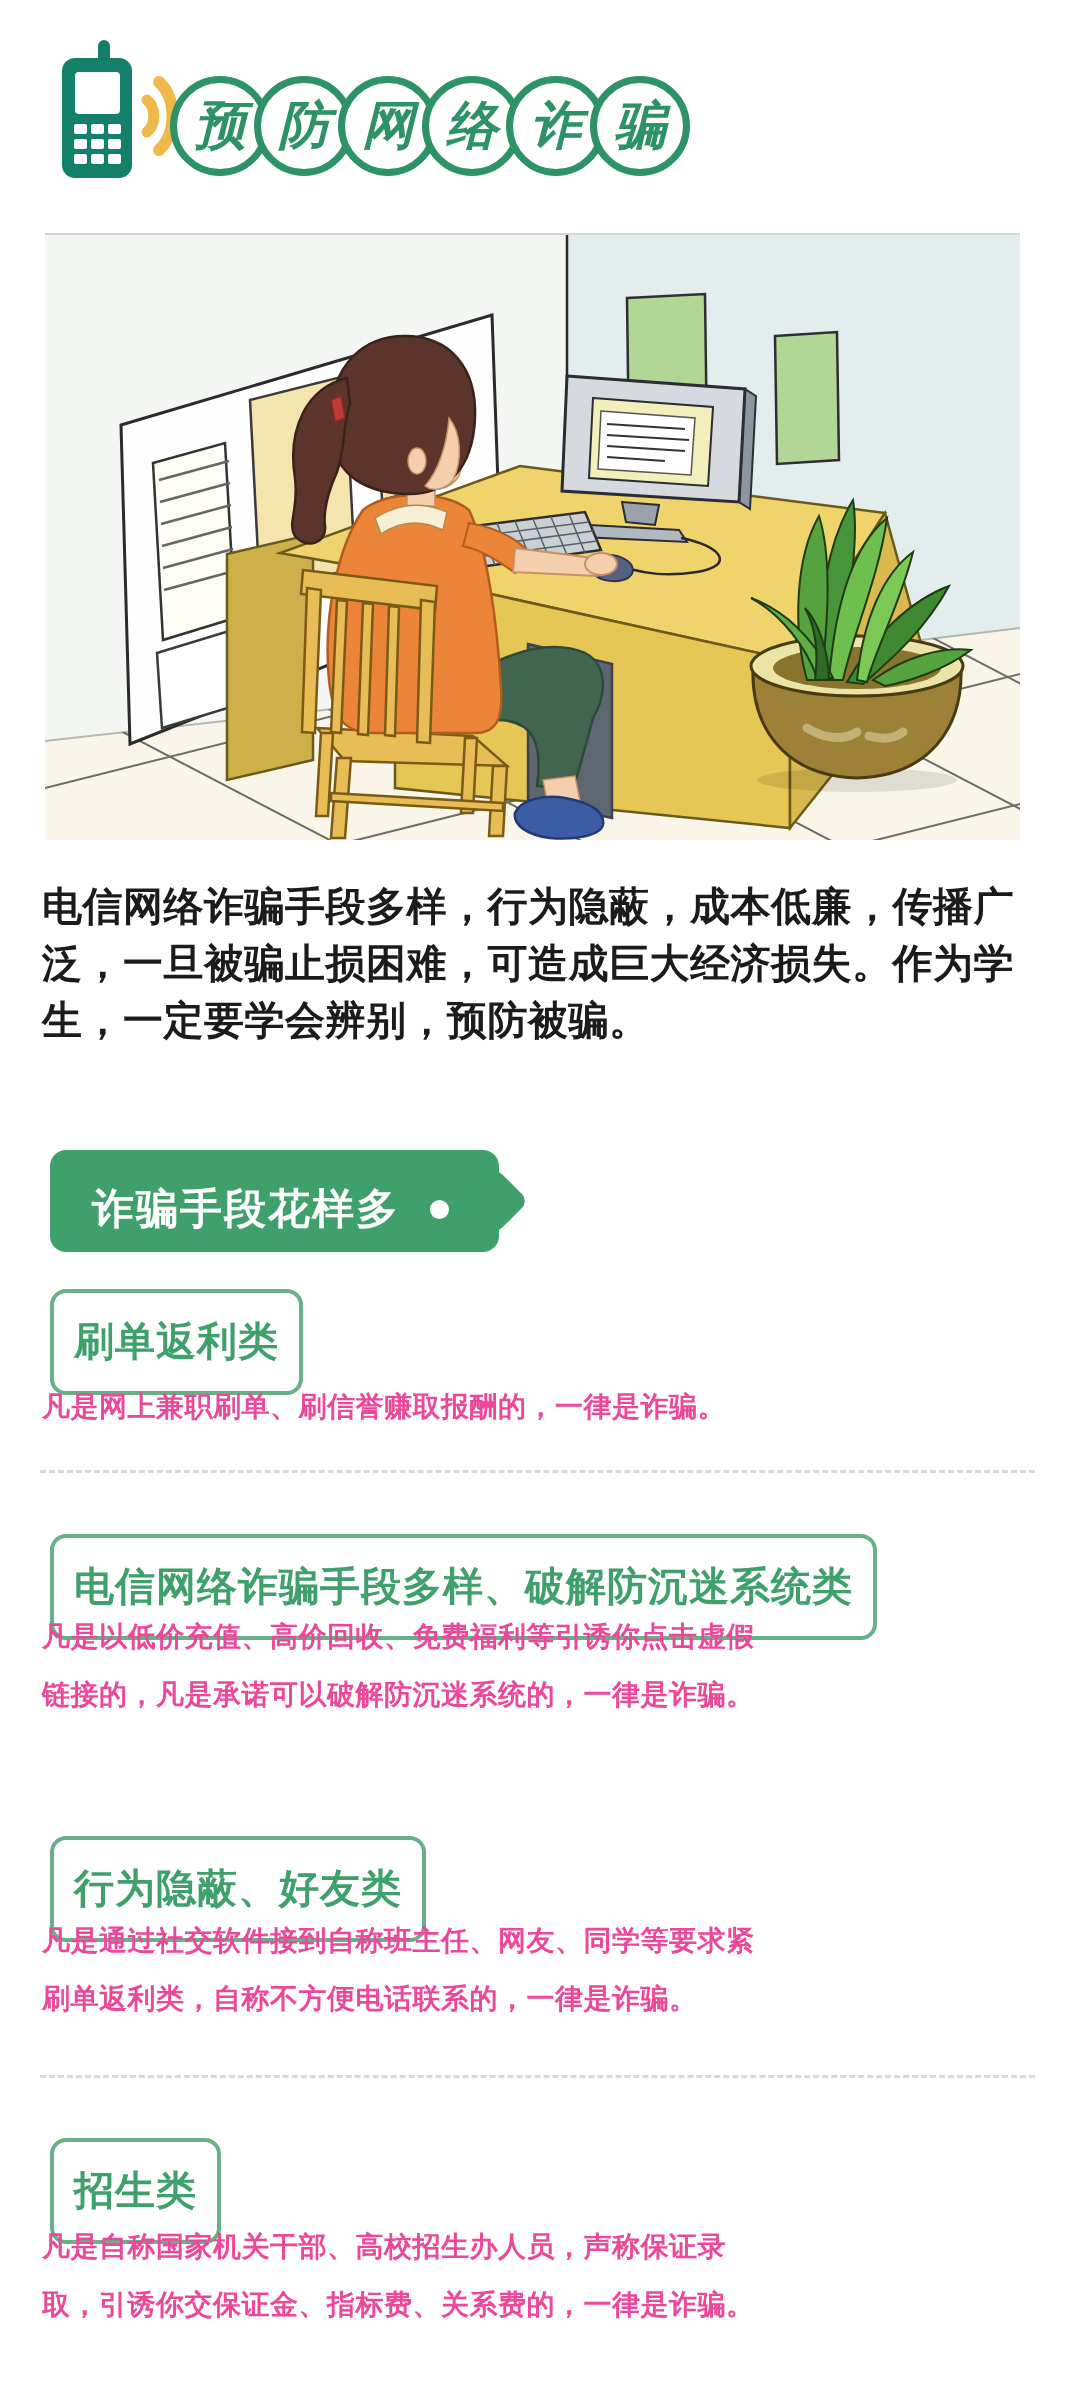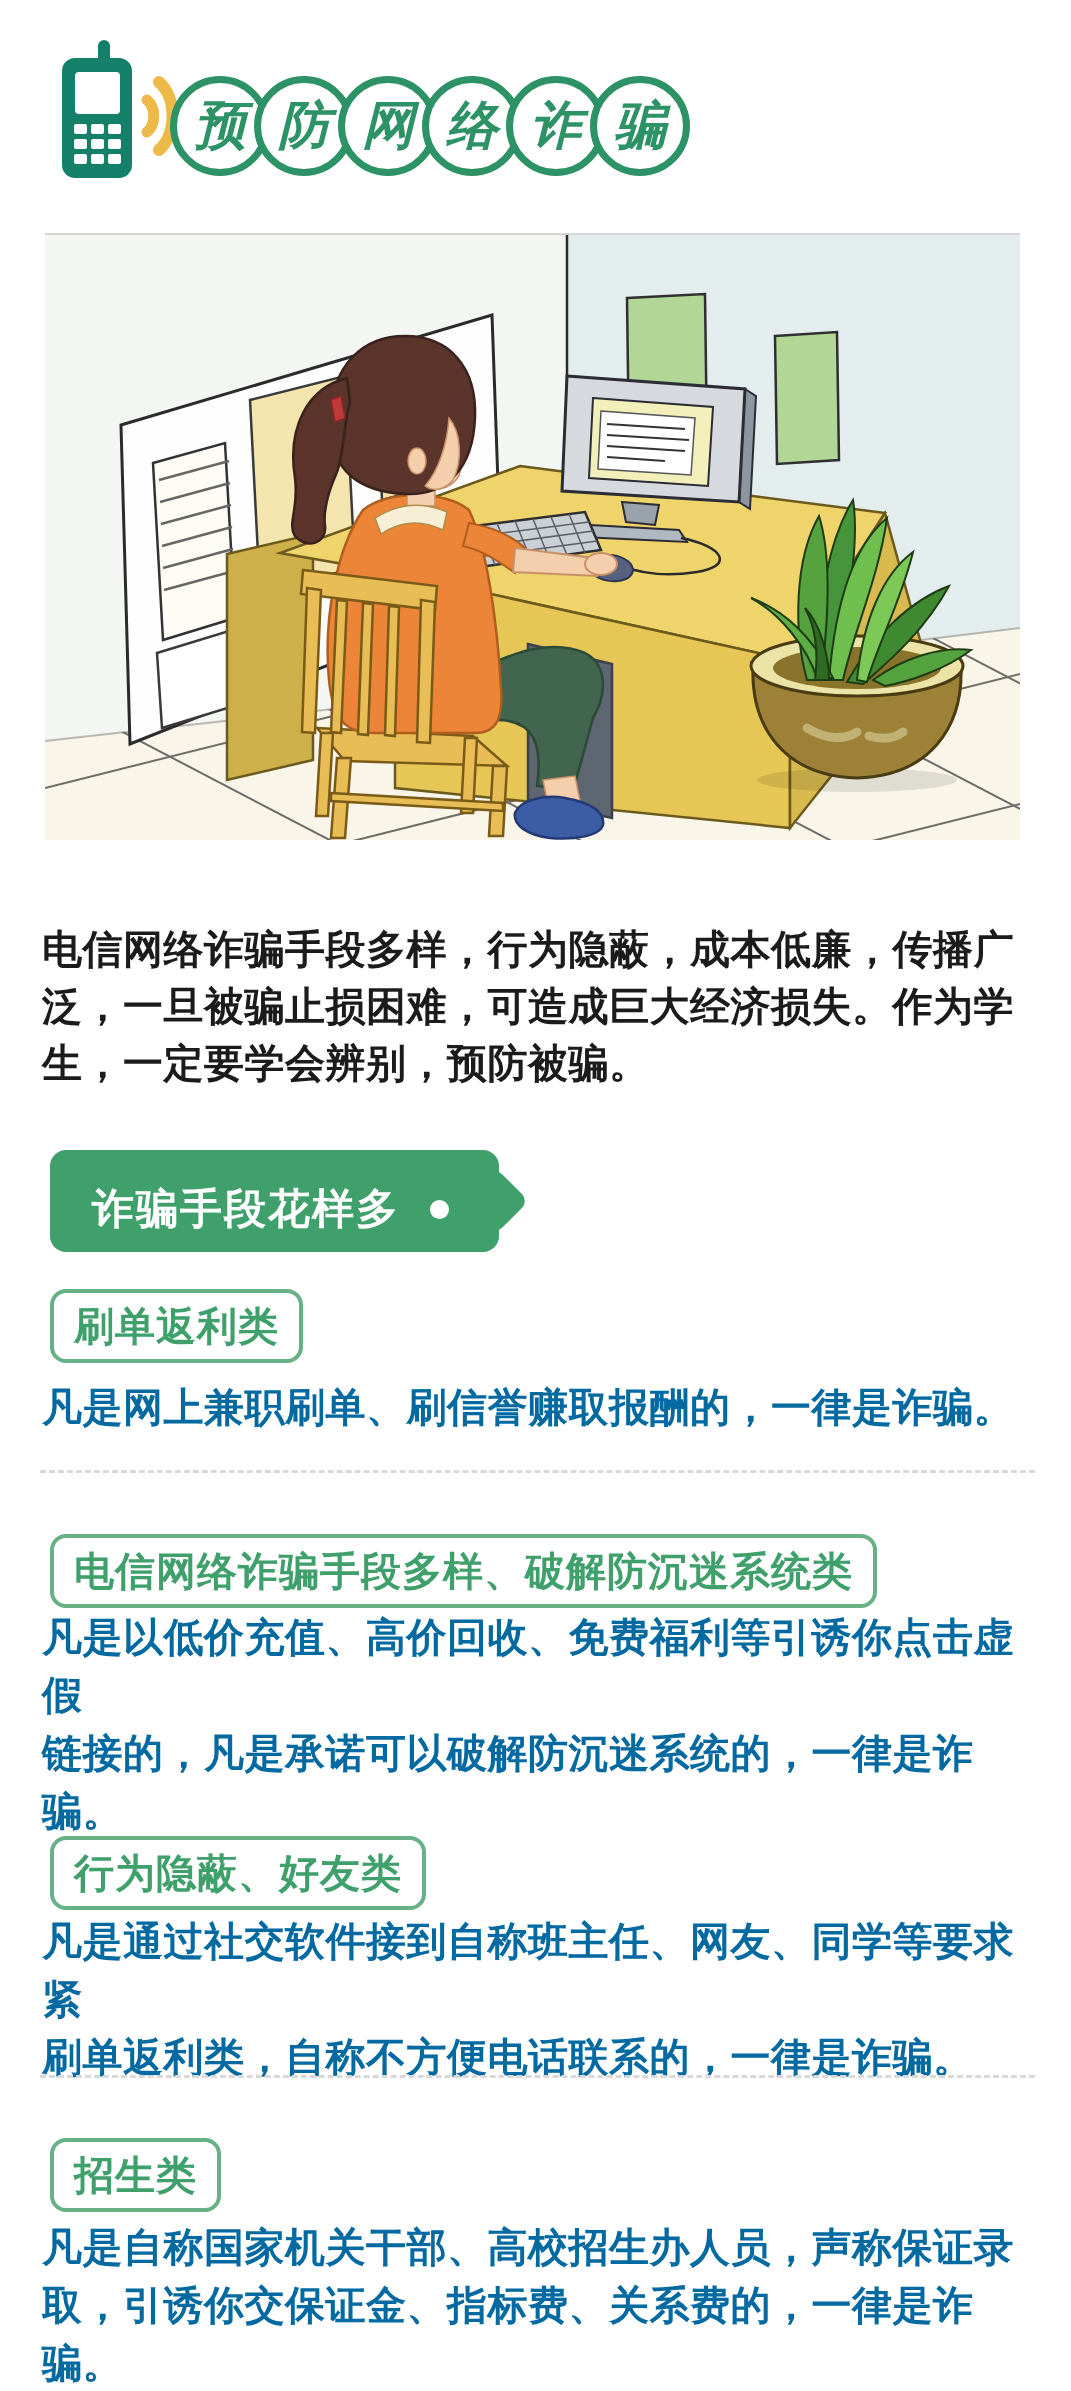--- a/index.html
+++ b/index.html
@@ -9,32 +9,32 @@
   .phone-wrap{position:absolute;left:46px;top:34px;width:150px;height:150px;}
   .title-circles{position:absolute;left:170px;top:76px;display:flex;}
   .tc{width:86px;height:86px;border:7px solid #2d9265;border-radius:50%;background:#fff;
       display:flex;align-items:center;justify-content:center;color:#2d9265;
       font-size:52px;font-weight:bold;margin-left:-16px;}
   .tc:first-child{margin-left:0;}
   
   .illu{position:absolute;left:45px;top:228px;width:975px;height:612px;}
   
   .intro{position:absolute;left:42px;top:878px;width:1002px;font-size:40px;line-height:57px;
-         letter-spacing:0.5px;font-weight:700;color:#1b1b1b;white-space:pre-line;margin-top:43px;}
+         letter-spacing:0.5px;font-weight:700;color:#1b1b1b;white-space:pre-line;}
   .banner{position:absolute;left:50px;top:1150px;height:86px;background:#3fa06b;border-radius:16px;
           display:flex;align-items:center;padding:16px 50px 0 42px;color:#fff;font-size:42px;
           font-weight:bold;letter-spacing:2px;}
   .banner::after{content:"";position:absolute;right:-20px;top:50%;width:48px;height:48px;
           background:#3fa06b;border-radius:10px;transform:translateY(-50%) rotate(45deg);z-index:0;}
   .banner-dot{width:19px;height:19px;border-radius:50%;background:#fff;margin-left:30px;z-index:1;}
   .label-box{position:absolute;left:50px;display:inline-block;border:4px solid #68b086;
-          border-radius:16px;padding:8px 20px;font-size:40px;line-height:50px;color:#3fa06c;
-          font-weight:700;letter-spacing:1px;background:#fff;}
-  .body-text{position:absolute;left:42px;width:1002px;font-size:40px;line-height:58px;
-          letter-spacing:0.5px;font-weight:700;color:#0369a1;white-space:pre-line;}
+          border-radius:16px;padding:24px 20px;font-size:40px;line-height:50px;color:#3fa06c;
+          font-weight:700;letter-spacing:1px;background:#fff;font-family:Liberation Serif, serif;}
+  .body-text{position:absolute;left:42px;width:1002px;font-size:28px;line-height:58px;
+          letter-spacing:0.5px;font-weight:700;color:#ec4899;white-space:pre-line;}
   .divider{position:absolute;left:40px;width:995px;border-top:3px dashed #d9d9d9;height:0;}
   .label-1{top:1289px}.text-1{top:1378px}
   .divider-1{top:1470px}
   .label-2{top:1534px}.text-2{top:1608px}
   .label-3{top:1836px}.text-3{top:1912px}
   .divider-2{top:2075px}
   .label-4{top:2138px}.text-4{top:2218px}
 </style>
 </head>
 <body>

